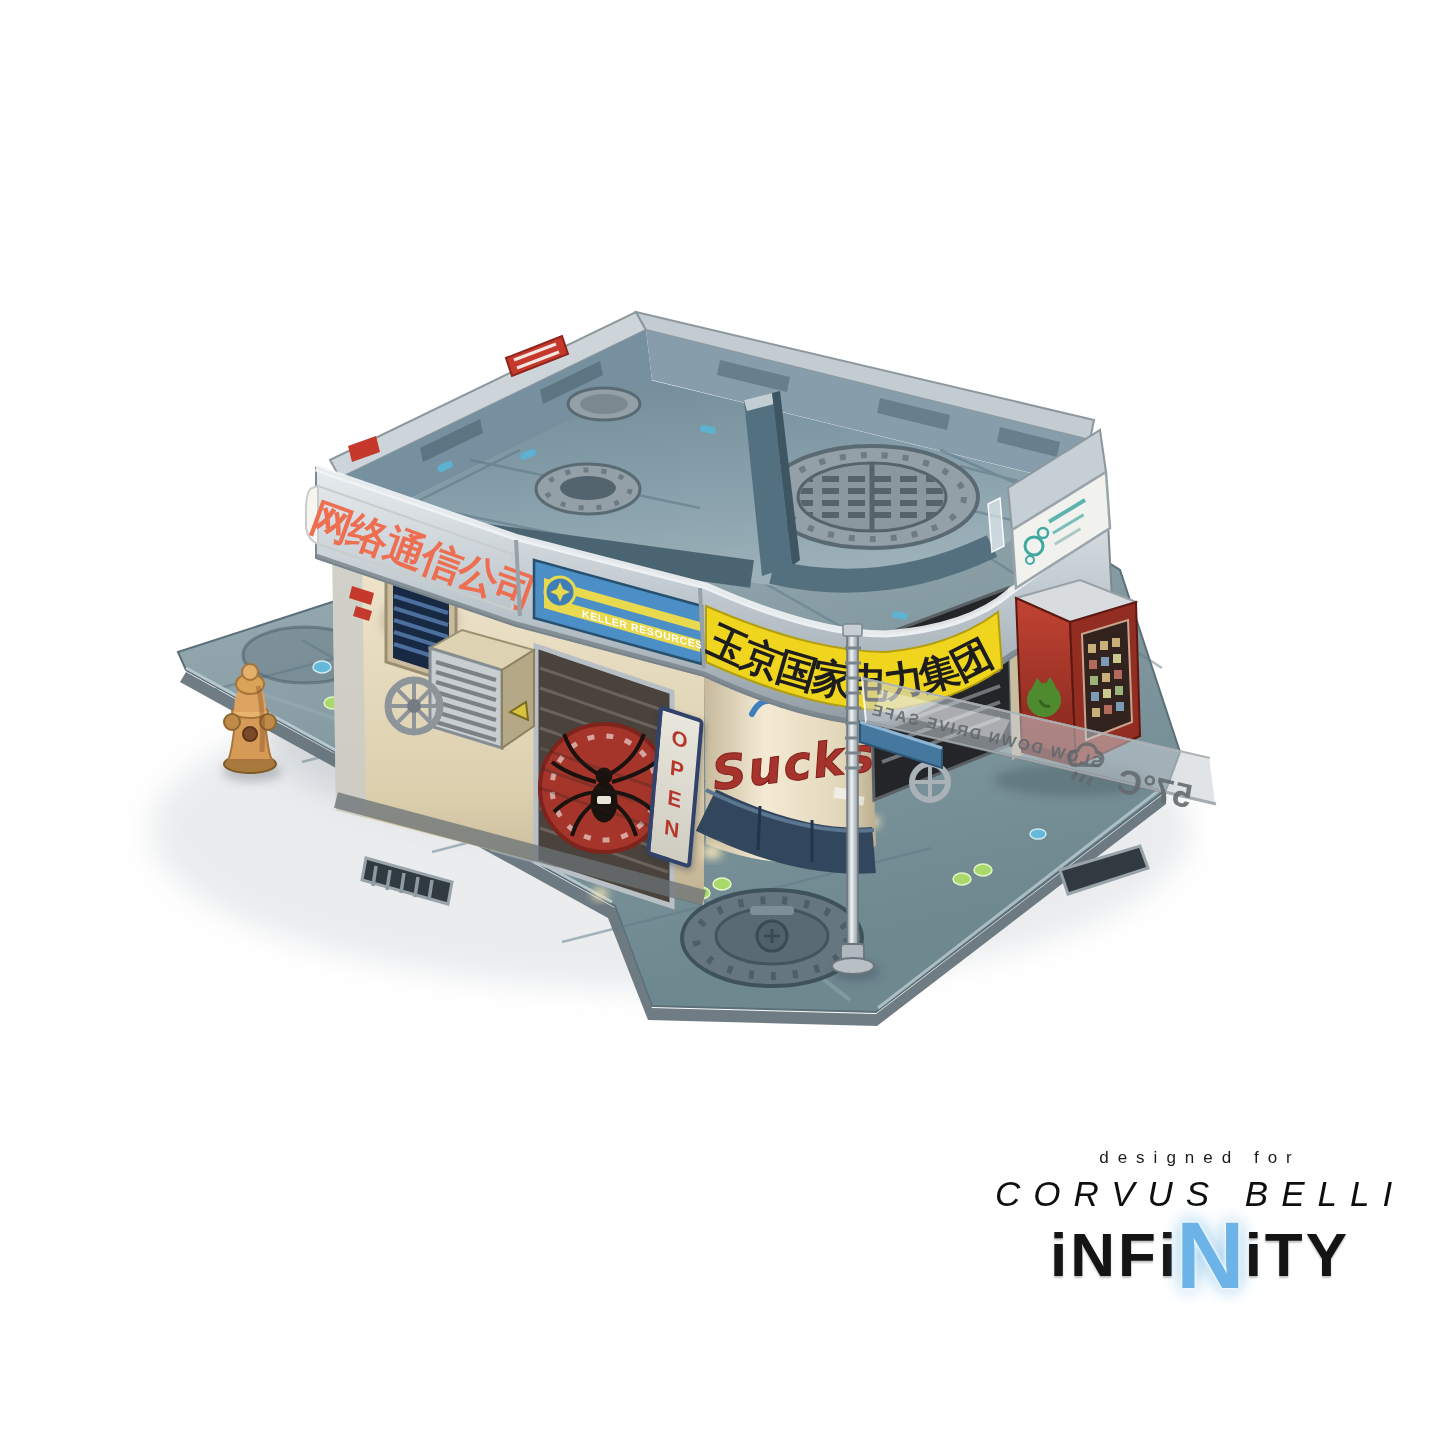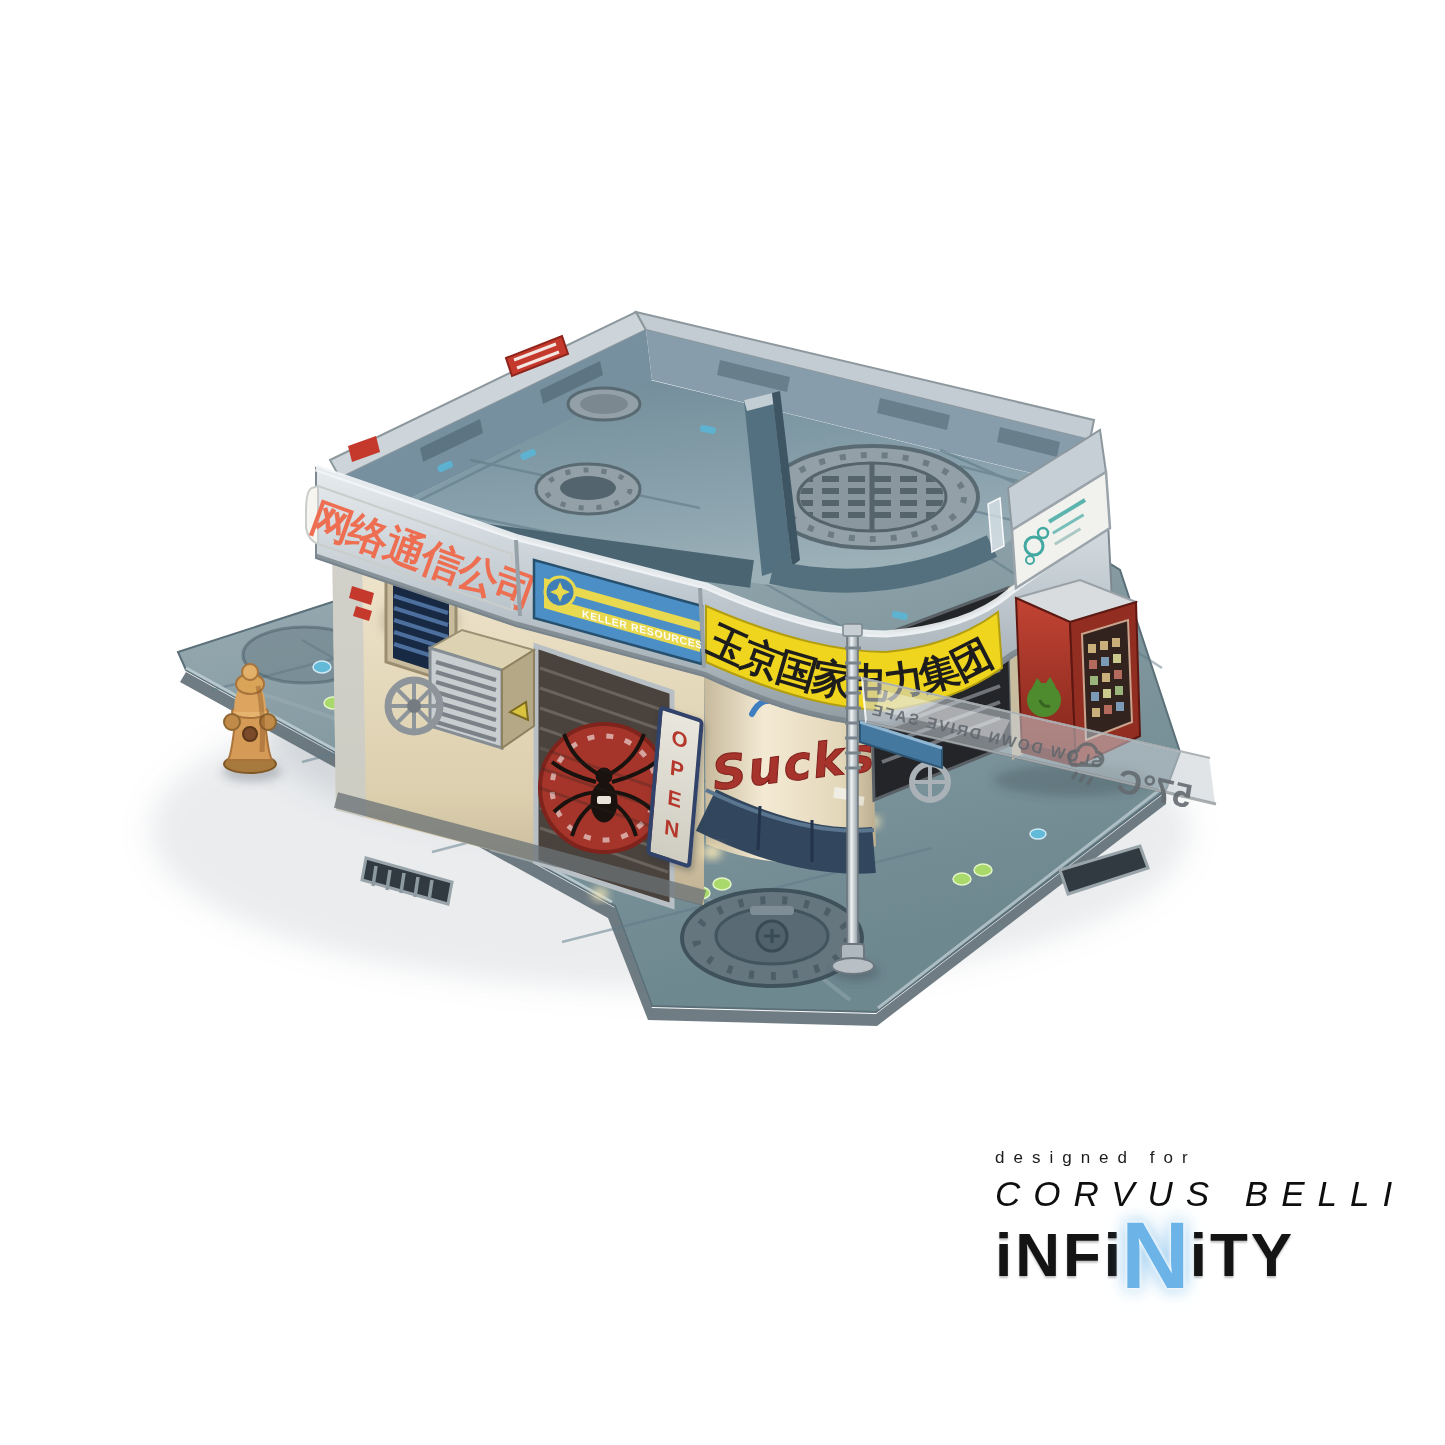--- a/index.html
+++ b/index.html
@@ -10,21 +10,21 @@
   
   .open-sign{position:absolute;left:652px;top:712px;width:38px;height:142px;
     background:linear-gradient(180deg,#e9e7dd,#cfcdc2);
     border:4px solid #31436b;border-radius:5px;
     transform:rotate(5deg) skewY(13deg);
     display:flex;align-items:center;justify-content:center;
     writing-mode:vertical-rl;text-orientation:upright;
     color:#b5372b;font-weight:bold;font-size:21px;letter-spacing:7px;
     box-shadow:2px 3px 6px rgba(40,50,60,.35);}
   
-  .brand{position:absolute;left:995px;top:1148px;width:410px;color:#161616;}
+  .brand{position:absolute;left:995px;top:1148px;width:410px;text-align:center;color:#161616;}
   .brand .designed{font-size:17px;letter-spacing:9px;color:#1c1c1c;margin-bottom:6px;}
   .brand .corvus{font-size:35px;letter-spacing:13px;font-weight:400;color:#0e0e0e;white-space:nowrap;font-style:italic;}
   .brand .infinity{margin-top:2px;font-weight:bold;font-size:62px;letter-spacing:3px;line-height:78px;
     color:#141414;white-space:nowrap;
     text-shadow:0 2px 2px rgba(0,0,0,.25);}
   .brand .infinity .big-n{display:inline-block;font-size:95px;color:#6cb4e8;vertical-align:-12px;
     margin:0 -3px;font-weight:bold;
     text-shadow:0 0 3px #ffffff,0 0 6px #ffffff,0 0 18px rgba(108,180,232,.95);}
 </style>
 </head>

